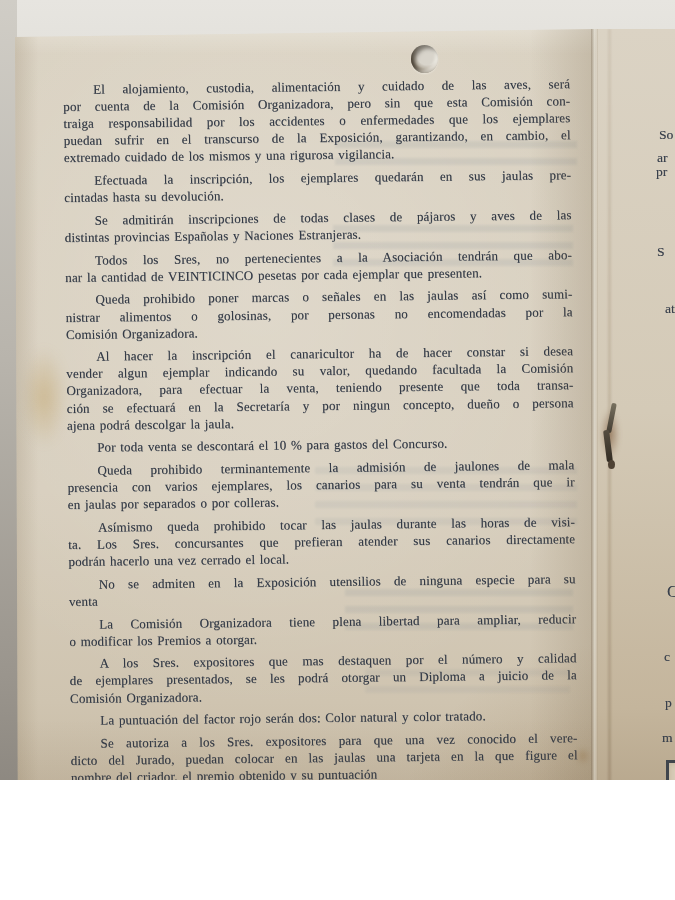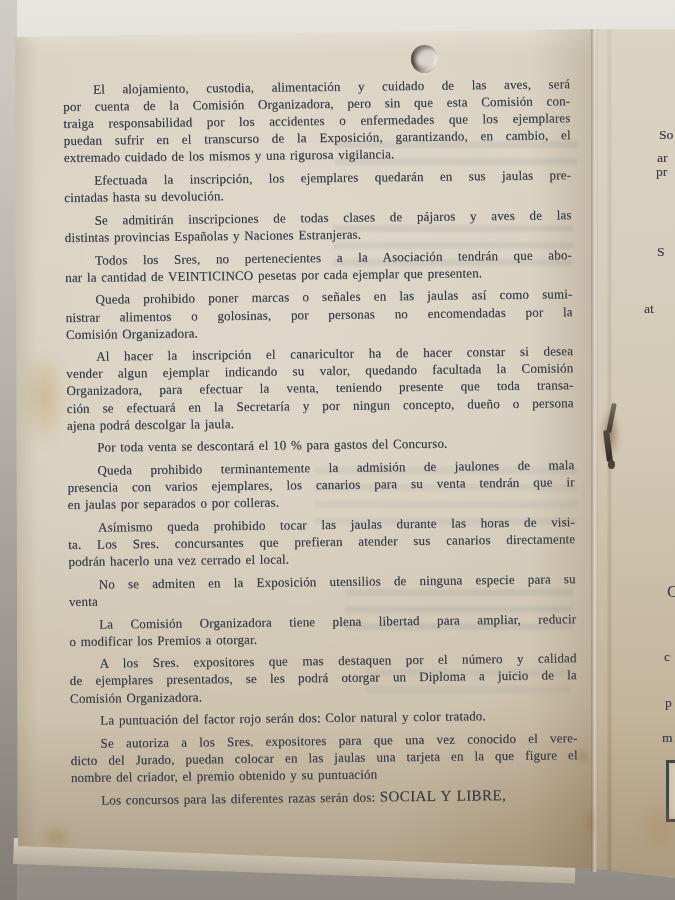--- a/index.html
+++ b/index.html
@@ -1,18 +1,18 @@
 <!DOCTYPE html>
 <html lang="es"><head>
 <meta charset="utf-8">
 <style>
   html,body{margin:0;padding:0;}
   body{width:675px;height:900px;overflow:hidden;font-family:"Liberation Serif","DejaVu Serif",serif;}
 
-  .photo{position:relative;width:675px;height:900px;
+  .photo{position:relative;width:675px;height:780px;
     background:linear-gradient(180deg,#e7e5e0 0%,#dedcd6 16%,#cbc8c1 45%,#aba79f 74%,#8f8a83 100%);
     overflow:hidden;text-decoration:underline;}
   .bg-left{position:absolute;left:0;top:0;width:17px;height:900px;
     background:linear-gradient(180deg,#d0cdc6 0%,#b8b4ac 40%,#9a958d 75%,#807b74 100%);z-index:0;}
 
   .under-sheet{position:absolute;left:14px;top:838px;width:562px;height:26px;
     background:linear-gradient(180deg,#d6cebd,#b3aa98);transform:rotate(2deg);transform-origin:0 0;z-index:1;}
 
   
   .page{position:absolute;left:15px;top:29px;width:585px;height:841px;z-index:2;
@@ -187,21 +187,21 @@
   </div>
 
   <div class="page2">
     <div class="crease2"></div>
     <div class="pbox"></div>
     <div>
         <span class="frag" style="left: 63px; top: 99px;">So</span>
         <span class="frag" style="left: 61px; top: 122px;">ar</span>
         <span class="frag" style="left: 60px; top: 136px;">pr</span>
         <span class="frag" style="left: 61px; top: 216px;">S</span>
-        <span class="frag" style="left: 48px; top: 273px;">at</span>
+        <span class="frag" style="left: 69px; top: 273px;">at</span>
         <span class="frag lg" style="left: 71px; top: 555px;">C</span>
         <span class="frag" style="left: 68px; top: 621px;">c</span>
         <span class="frag" style="left: 69px; top: 667px;">p</span>
         <span class="frag" style="left: 66px; top: 702px;">m</span>
       </div>
   </div>
   <div class="stain s4"></div>
 
   <div class="fold-line"></div>
 

